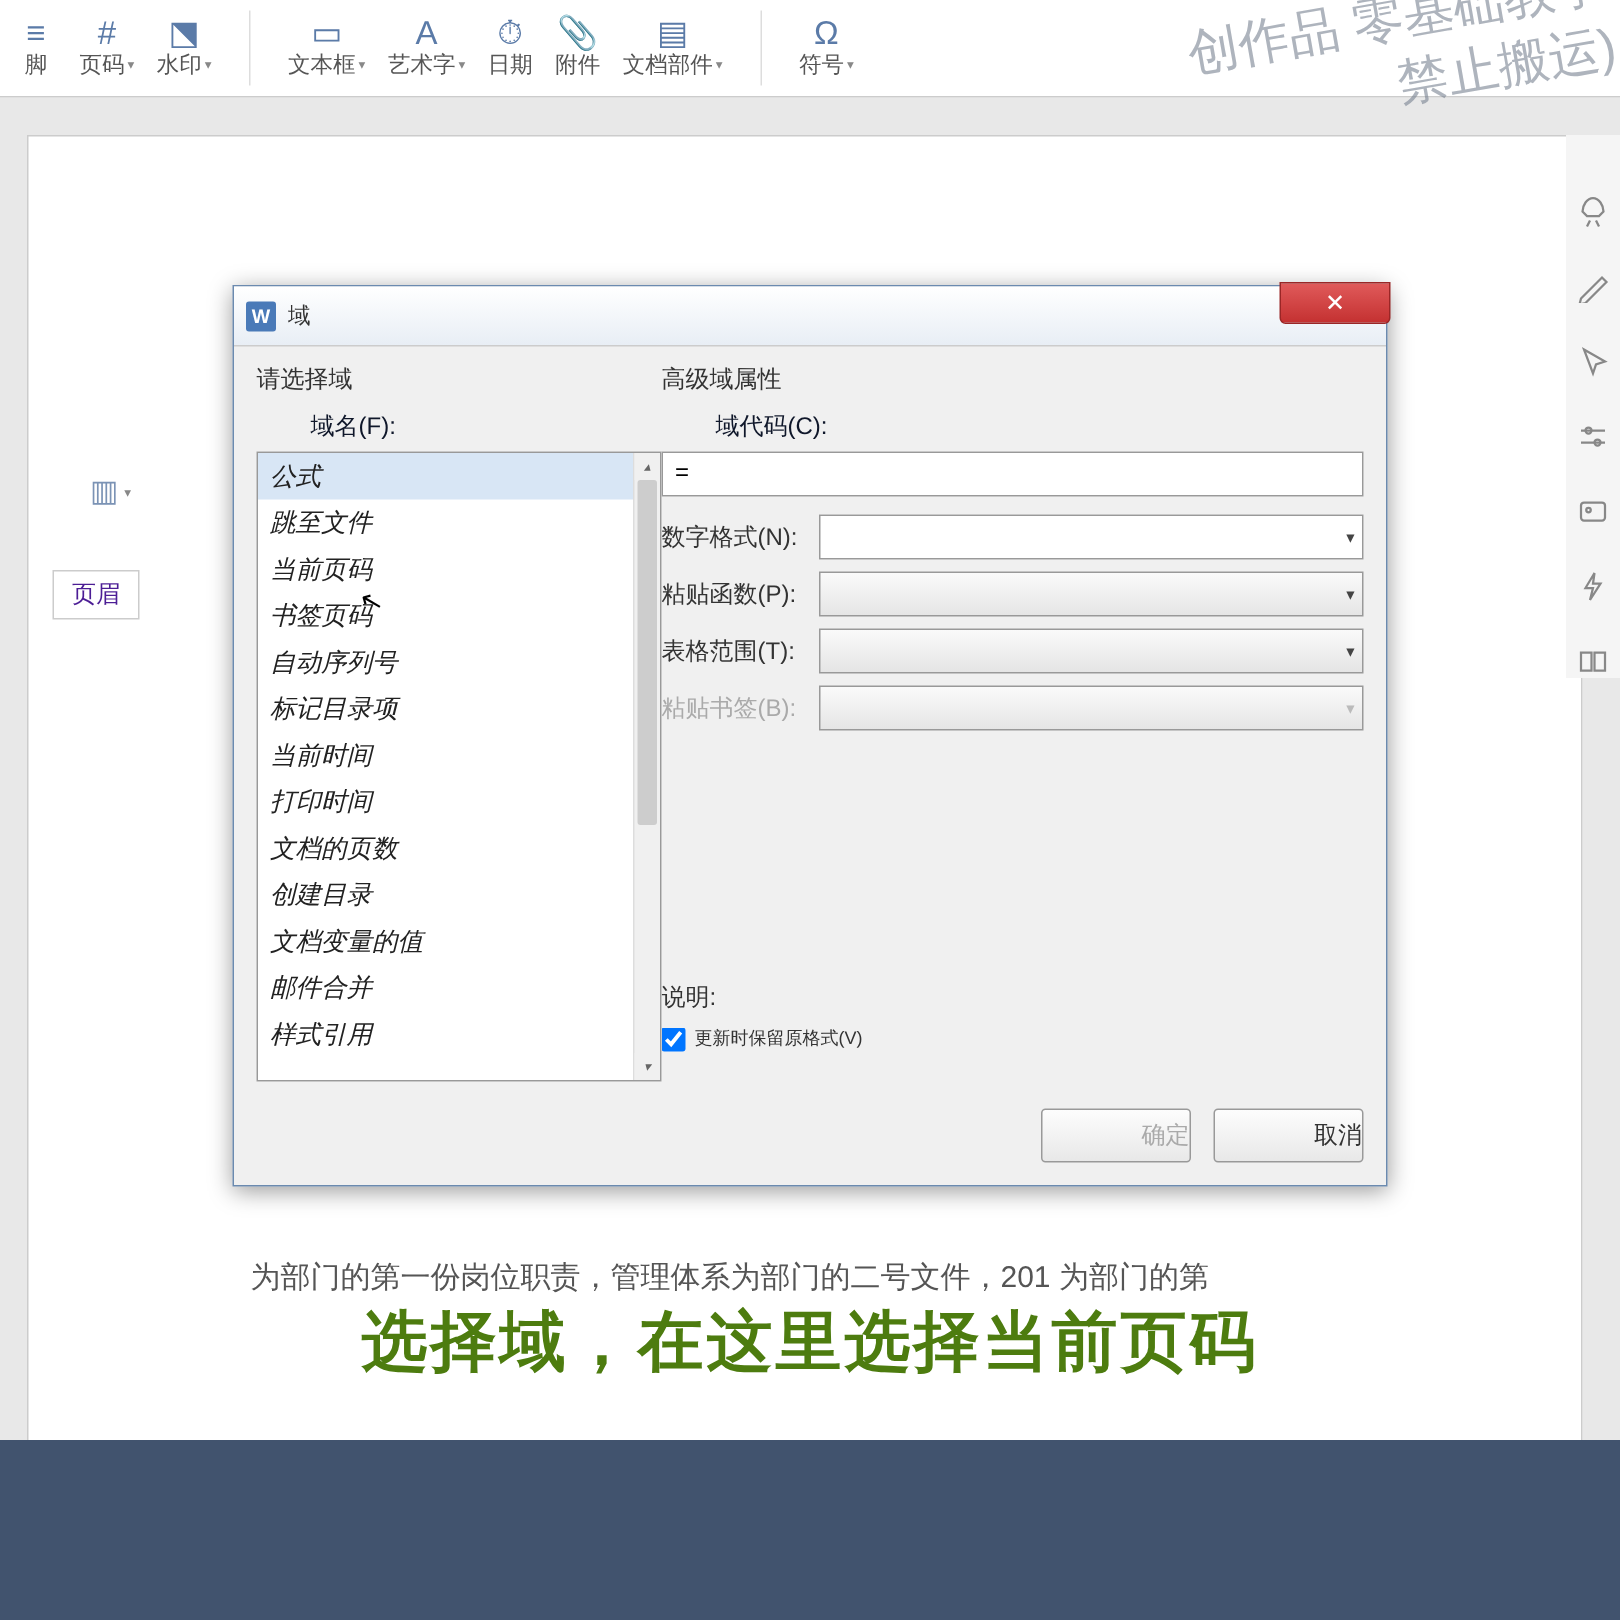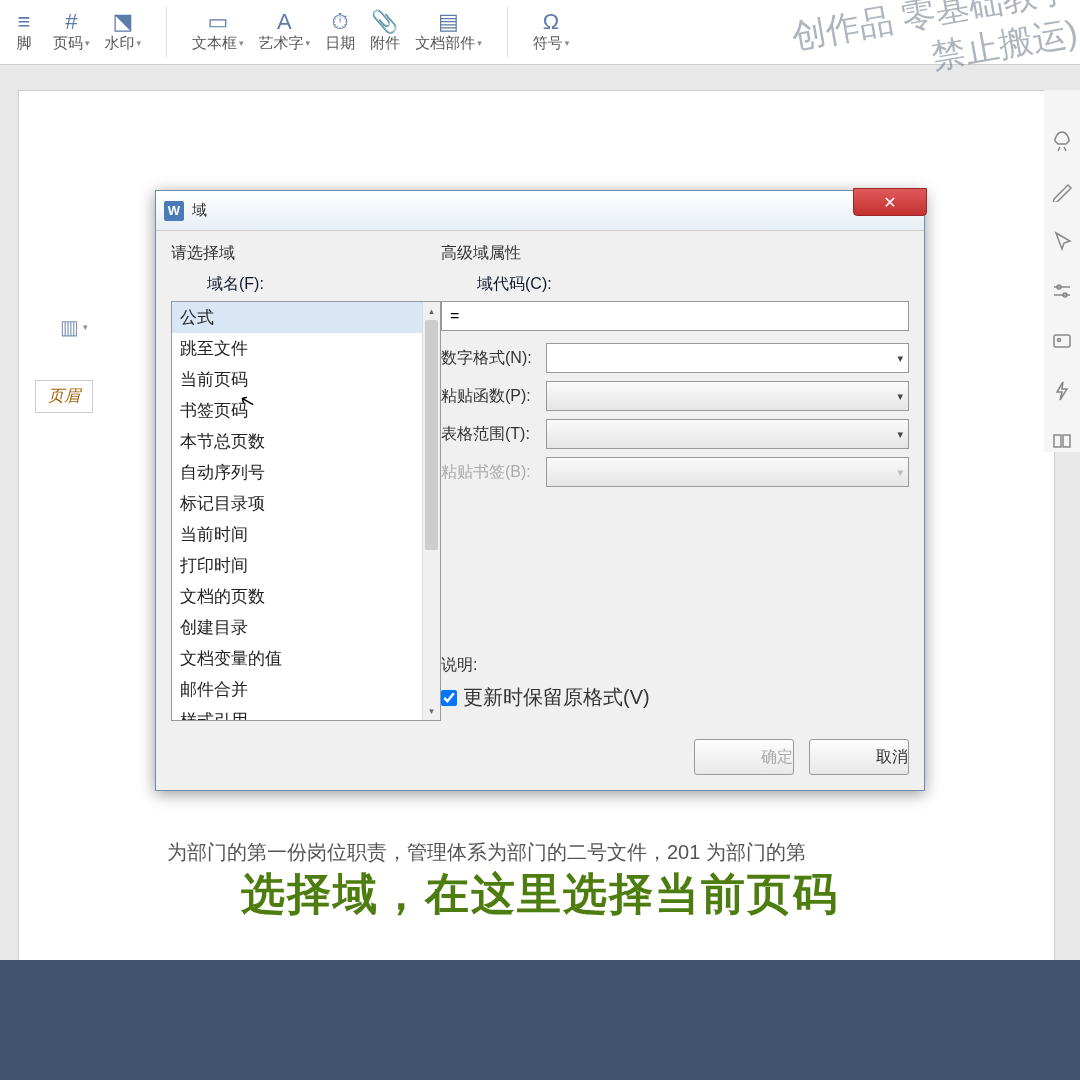--- a/index.html
+++ b/index.html
@@ -9,56 +9,56 @@
 .toolbar { background: #fff; height: 65px; display: flex; align-items: center; padding: 0 10px; gap: 25px; border-bottom: 1px solid #ccc; }
 .tool-group { display: flex; gap: 15px; align-items: center; height: 100%; }
 .tool-sep { width: 1px; height: 50px; background: #ddd; }
 .tool-item { display: flex; flex-direction: column; align-items: center; font-size: 15px; color: #555; gap: 2px; cursor: pointer; }
 .tool-item .icon-box { width: 28px; height: 20px; display: flex; align-items: center; justify-content: center; color: #5b7ba8; font-size: 22px; }
 .tool-label { display: flex; align-items: center; gap: 2px; }
 .tri-down { font-size: 9px; color: #888; }
 
 
 .doc-area { position: absolute; top: 90px; left: 18px; right: 25px; bottom: 0; background: #fff; border: 1px solid #ccc; }
-.header-tab { position: absolute; top: 380px; left: 35px; background: #fff; border: 1px solid #ccc; padding: 5px 12px; font-size: 16px; color: #a16207; font-style: italic; }
+.header-tab { position: absolute; top: 380px; left: 35px; background: #fff; border: 1px solid #ccc; padding: 5px 12px; font-size: 16px; color: #4c1d95; }
 .doc-text { position: absolute; left: 167px; top: 830px; right: 60px; font-size: 20px; color: #555; line-height: 2.2; }
 
 
 .right-bar { position: absolute; right: 0; top: 90px; width: 36px; background: #f5f5f5; display: flex; flex-direction: column; align-items: center; gap: 28px; padding-top: 40px; }
 .right-bar svg { width: 22px; height: 22px; stroke: #888; fill: none; stroke-width: 1.5; }
 
 
 .dialog { position: absolute; top: 190px; left: 155px; width: 770px; background: #f0f0f0; border: 1px solid #6b8aaf; box-shadow: 0 3px 15px rgba(0,0,0,0.4); }
 .dlg-title { height: 40px; background: linear-gradient(#fff, #e8eef5); display: flex; align-items: center; padding: 0 8px; border-bottom: 1px solid #ccc; position: relative; }
 .dlg-title .w-icon { width: 20px; height: 20px; background: #4a7ab8; color: #fff; display: flex; align-items: center; justify-content: center; font-size: 13px; font-weight: bold; border-radius: 2px; margin-right: 8px; }
 .dlg-title span.t-text { font-size: 15px; color: #333; }
 .dlg-close { position: absolute; right: -3px; top: -3px; width: 74px; height: 28px; background: linear-gradient(#e05a5a, #c43131); border: 1px solid #9a2626; border-radius: 0 0 4px 4px; color: #fff; display: flex; align-items: center; justify-content: center; font-size: 16px; cursor: pointer; }
 .dlg-body { display: flex; padding: 12px 15px 8px 15px; gap: 0; }
 .dlg-left { width: 270px; }
 .dlg-right { flex: 1; }
 .dlg-label { font-size: 16px; color: #333; margin-bottom: 10px; }
 .dlg-sub-label { font-size: 16px; color: #0f172a; margin-bottom: 6px; margin-left: 36px; }
-.field-listbox { width: 100%; height: 420px; border: 1px solid #999; background: #fff; overflow: hidden; position: relative; }
+.field-listbox { width: 100%; height: 420px; border: 1px solid #999; background: #fff; overflow: hidden; position: relative; font-style: italic; }
 .field-list-inner { position: absolute; left: 0; right: 18px; top: 0; }
 .field-item { padding: 4px 8px; font-size: 17px; color: #222; cursor: pointer; }
 .field-item.sel { background: #d8e6f5; }
 .field-scrollbar { position: absolute; right: 0; top: 0; width: 18px; height: 100%; background: #f0f0f0; border-left: 1px solid #ddd; }
 .sb-btn { height: 18px; background: #f0f0f0; display: flex; align-items: center; justify-content: center; font-size: 9px; color: #666; }
 .sb-thumb { position: absolute; top: 18px; left: 2px; right: 2px; height: 230px; background: #cdcdcd; border-radius: 2px; }
 .code-input { width: 100%; height: 30px; border: 1px solid #999; background: #fff; padding: 0 8px; font-size: 16px; }
 .form-row { display: flex; align-items: center; margin-bottom: 8px; }
 .form-row label { width: 105px; font-size: 16px; color: #333; }
 .form-row label.disabled { color: #aaa; }
 .combo { flex: 1; height: 30px; border: 1px solid #999; background: #fff; display: flex; align-items: center; justify-content: flex-end; padding-right: 5px; }
 .combo.grey { background: linear-gradient(#fafafa, #e5e5e5); }
 .combo .tri { font-size: 11px; color: #444; }
 .desc-label { font-size: 16px; color: #333; margin-top: 10px; }
 .checkbox-row { display: flex; align-items: center; gap: 6px; margin-top: 8px; }
 .checkbox-row input { width: 16px; height: 16px; }
-.checkbox-row label { font-size: 20px; color: #333; }
+.checkbox-row label { font-size: 12px; color: #333; }
 .dlg-footer { display: flex; justify-content: flex-end; gap: 15px; padding: 10px 15px 15px 15px; }
 .dlg-btn { width: 100px; height: 36px; border: 1px solid #999; background: linear-gradient(#fdfdfd, #e8e8e8); font-size: 16px; color: #333; cursor: pointer; border-radius: 3px; text-align: right; }
 .dlg-btn.disabled { color: #aaa; }
 
 
 .annotation { position: absolute; top: 865px; left: 0; right: 0; text-align: center; font-size: 44px; color: #4d7c0f; font-weight: bold; letter-spacing: 2px; }
 
 
 .watermark { position: absolute; top: -10px; right: 5px; transform: rotate(-10deg); color: rgba(120,130,145,0.6); font-size: 34px; font-weight: 500; line-height: 1.3; text-align: right; }
 
@@ -193,21 +193,20 @@
   <div class="dlg-body">
     <div class="dlg-left">
       <div class="dlg-label">请选择域</div>
       <div class="dlg-sub-label">域名(F):</div>
       <div class="field-listbox">
         <div class="field-list-inner">
           <div class="field-item sel">公式</div>
           <div class="field-item">跳至文件</div>
           <div class="field-item">当前页码</div>
           <div class="field-item">书签页码</div>
-          <div class="field-item">本节总页数</div>
           <div class="field-item">自动序列号</div>
           <div class="field-item">标记目录项</div>
           <div class="field-item">当前时间</div>
           <div class="field-item">打印时间</div>
           <div class="field-item">文档的页数</div>
           <div class="field-item">创建目录</div>
           <div class="field-item">文档变量的值</div>
           <div class="field-item">邮件合并</div>
           <div class="field-item">样式引用</div>
         </div>

